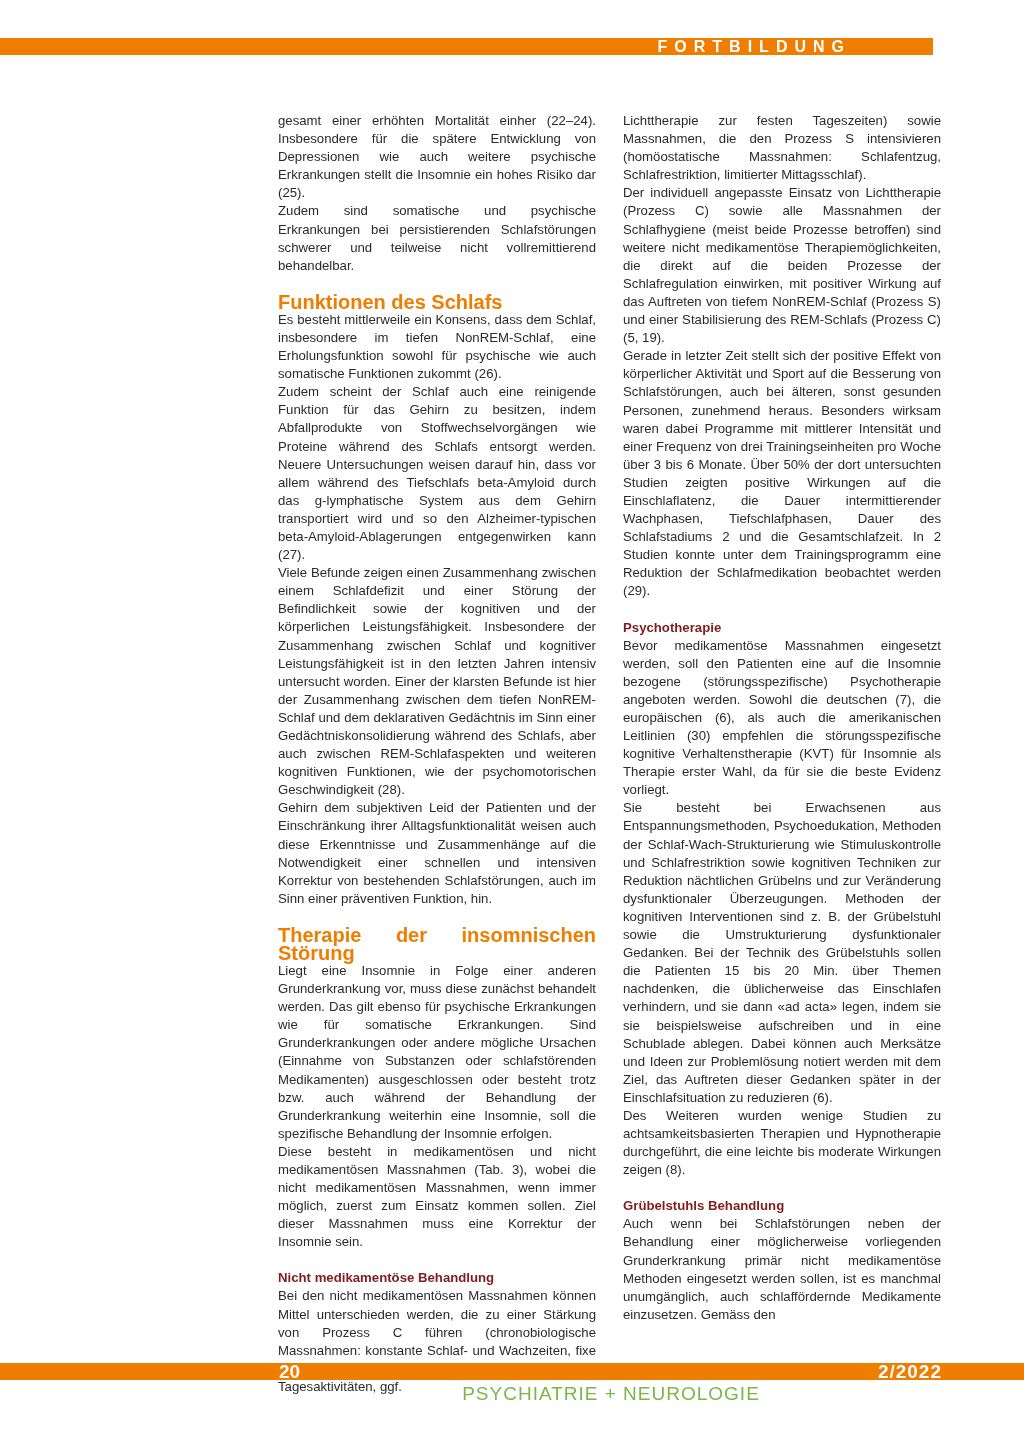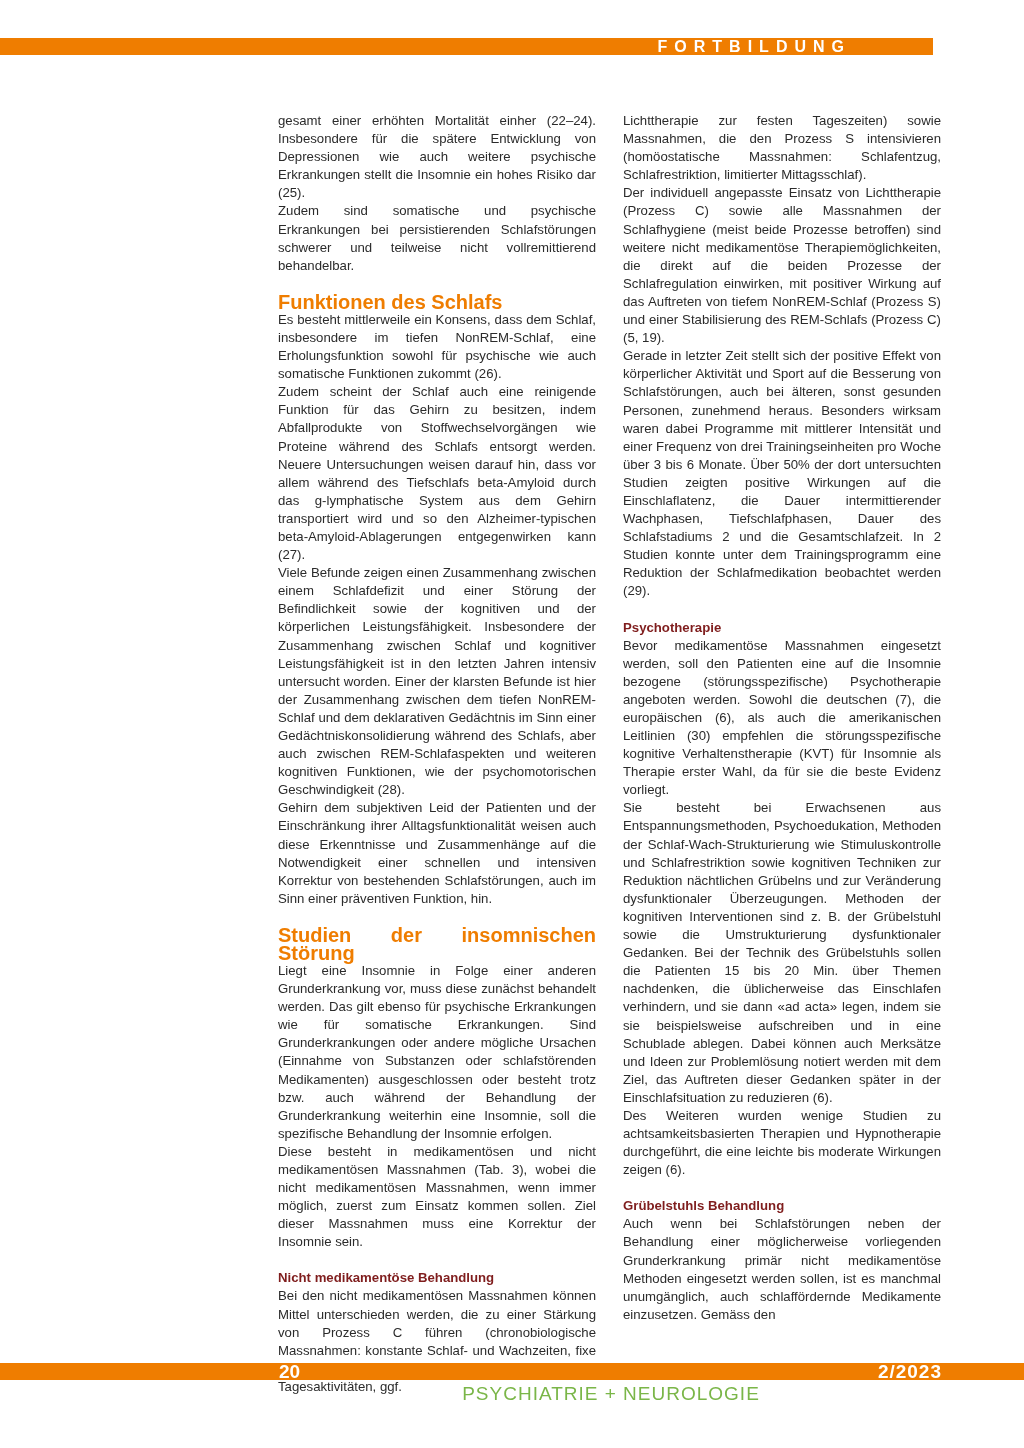--- a/index.html
+++ b/index.html
@@ -31,39 +31,39 @@
 <div class="col left">
   <p>gesamt einer erhöhten Mortalität einher (22–24). Insbesondere für die spätere Entwicklung von Depressionen wie auch weitere psychische Erkrankungen stellt die Insomnie ein hohes Risiko dar (25).</p>
   <p>Zudem sind somatische und psychische Erkrankungen bei persistierenden Schlafstörungen schwerer und teilweise nicht vollremittierend behandelbar.</p>
   <div class="gap"></div>
   <h2 class="h-orange">Funktionen des Schlafs</h2>
   <p>Es besteht mittlerweile ein Konsens, dass dem Schlaf, insbesondere im tiefen NonREM-Schlaf, eine Erholungsfunktion sowohl für psychische wie auch somatische Funktionen zukommt (26).</p>
   <p>Zudem scheint der Schlaf auch eine reinigende Funktion für das Gehirn zu besitzen, indem Abfallprodukte von Stoffwechselvorgängen wie Proteine während des Schlafs entsorgt werden. Neuere Untersuchungen weisen darauf hin, dass vor allem während des Tiefschlafs beta-Amyloid durch das g-lymphatische System aus dem Gehirn transportiert wird und so den Alzheimer-typischen beta-Amyloid-Ablagerungen entgegenwirken kann (27).</p>
   <p>Viele Befunde zeigen einen Zusammenhang zwischen einem Schlafdefizit und einer Störung der Befindlichkeit sowie der kognitiven und der körperlichen Leistungsfähigkeit. Insbesondere der Zusammenhang zwischen Schlaf und kognitiver Leistungsfähigkeit ist in den letzten Jahren intensiv untersucht worden. Einer der klarsten Befunde ist hier der Zusammenhang zwischen dem tiefen NonREM-Schlaf und dem deklarativen Gedächtnis im Sinn einer Gedächtniskonsolidierung während des Schlafs, aber auch zwischen REM-Schlafaspekten und weiteren kognitiven Funktionen, wie der psychomotorischen Geschwindigkeit (28).</p>
   <p>Gehirn dem subjektiven Leid der Patienten und der Einschränkung ihrer Alltagsfunktionalität weisen auch diese Erkenntnisse und Zusammenhänge auf die Notwendigkeit einer schnellen und intensiven Korrektur von bestehenden Schlafstörungen, auch im Sinn einer präventiven Funktion, hin.</p>
   <div class="gap"></div>
-  <h2 class="h-orange">Studien der insomnischen Störung</h2>
+  <h2 class="h-orange">Therapie der insomnischen Störung</h2>
   <p>Liegt eine Insomnie in Folge einer anderen Grunderkrankung vor, muss diese zunächst behandelt werden. Das gilt ebenso für psychische Erkrankungen wie für somatische Erkrankungen. Sind Grunderkrankungen oder andere mögliche Ursachen (Einnahme von Substanzen oder schlafstörenden Medikamenten) ausgeschlossen oder besteht trotz bzw. auch während der Behandlung der Grunderkrankung weiterhin eine Insomnie, soll die spezifische Behandlung der Insomnie erfolgen.</p>
   <p>Diese besteht in medikamentösen und nicht medikamentösen Massnahmen (Tab. 3), wobei die nicht medikamentösen Massnahmen, wenn immer möglich, zuerst zum Einsatz kommen sollen. Ziel dieser Massnahmen muss eine Korrektur der Insomnie sein.</p>
   <div class="gap"></div>
   <h3 class="h-black">Nicht medikamentöse Behandlung</h3>
   <p>Bei den nicht medikamentösen Massnahmen können Mittel unterschieden werden, die zu einer Stärkung von Prozess C führen (chronobiologische Massnahmen: konstante Schlaf- und Wachzeiten, fixe Zeitpunkte zur Einnahme von Mahlzeiten, fixe Tagesaktivitäten, ggf.</p>
 </div>
 
 <div class="col right">
   <p>Lichttherapie zur festen Tageszeiten) sowie Massnahmen, die den Prozess S intensivieren (homöostatische Massnahmen: Schlafentzug, Schlafrestriktion, limitierter Mittagsschlaf).</p>
   <p>Der individuell angepasste Einsatz von Lichttherapie (Prozess C) sowie alle Massnahmen der Schlafhygiene (meist beide Prozesse betroffen) sind weitere nicht medikamentöse Therapiemöglichkeiten, die direkt auf die beiden Prozesse der Schlafregulation einwirken, mit positiver Wirkung auf das Auftreten von tiefem NonREM-Schlaf (Prozess S) und einer Stabilisierung des REM-Schlafs (Prozess C) (5, 19).</p>
   <p>Gerade in letzter Zeit stellt sich der positive Effekt von körperlicher Aktivität und Sport auf die Besserung von Schlafstörungen, auch bei älteren, sonst gesunden Personen, zunehmend heraus. Besonders wirksam waren dabei Programme mit mittlerer Intensität und einer Frequenz von drei Trainingseinheiten pro Woche über 3 bis 6 Monate. Über 50% der dort untersuchten Studien zeigten positive Wirkungen auf die Einschlaflatenz, die Dauer intermittierender Wachphasen, Tiefschlafphasen, Dauer des Schlafstadiums 2 und die Gesamtschlafzeit. In 2 Studien konnte unter dem Trainingsprogramm eine Reduktion der Schlafmedikation beobachtet werden (29).</p>
   <div class="gap"></div>
   <h3 class="h-black">Psychotherapie</h3>
   <p>Bevor medikamentöse Massnahmen eingesetzt werden, soll den Patienten eine auf die Insomnie bezogene (störungsspezifische) Psychotherapie angeboten werden. Sowohl die deutschen (7), die europäischen (6), als auch die amerikanischen Leitlinien (30) empfehlen die störungsspezifische kognitive Verhaltenstherapie (KVT) für Insomnie als Therapie erster Wahl, da für sie die beste Evidenz vorliegt.</p>
   <p>Sie besteht bei Erwachsenen aus Entspannungsmethoden, Psychoedukation, Methoden der Schlaf-Wach-Strukturierung wie Stimuluskontrolle und Schlafrestriktion sowie kognitiven Techniken zur Reduktion nächtlichen Grübelns und zur Veränderung dysfunktionaler Überzeugungen. Methoden der kognitiven Interventionen sind z. B. der Grübelstuhl sowie die Umstrukturierung dysfunktionaler Gedanken. Bei der Technik des Grübelstuhls sollen die Patienten 15 bis 20 Min. über Themen nachdenken, die üblicherweise das Einschlafen verhindern, und sie dann «ad acta» legen, indem sie sie beispielsweise aufschreiben und in eine Schublade ablegen. Dabei können auch Merksätze und Ideen zur Problemlösung notiert werden mit dem Ziel, das Auftreten dieser Gedanken später in der Einschlafsituation zu reduzieren (6).</p>
-  <p>Des Weiteren wurden wenige Studien zu achtsamkeitsbasierten Therapien und Hypnotherapie durchgeführt, die eine leichte bis moderate Wirkungen zeigen (6).</p>
+  <p>Des Weiteren wurden wenige Studien zu achtsamkeitsbasierten Therapien und Hypnotherapie durchgeführt, die eine leichte bis moderate Wirkungen zeigen (8).</p>
   <div class="gap"></div>
   <h3 class="h-black">Grübelstuhls Behandlung</h3>
   <p>Auch wenn bei Schlafstörungen neben der Behandlung einer möglicherweise vorliegenden Grunderkrankung primär nicht medikamentöse Methoden eingesetzt werden sollen, ist es manchmal unumgänglich, auch schlaffördernde Medikamente einzusetzen. Gemäss den</p>
 </div>
 
 <div class="bottom-bar">
   <span class="page-num">20</span>
-  <span class="issue">2/2023</span>
+  <span class="issue">2/2022</span>
 </div>
 <div class="journal">PSYCHIATRIE + NEUROLOGIE</div>
 
 </body></html>

